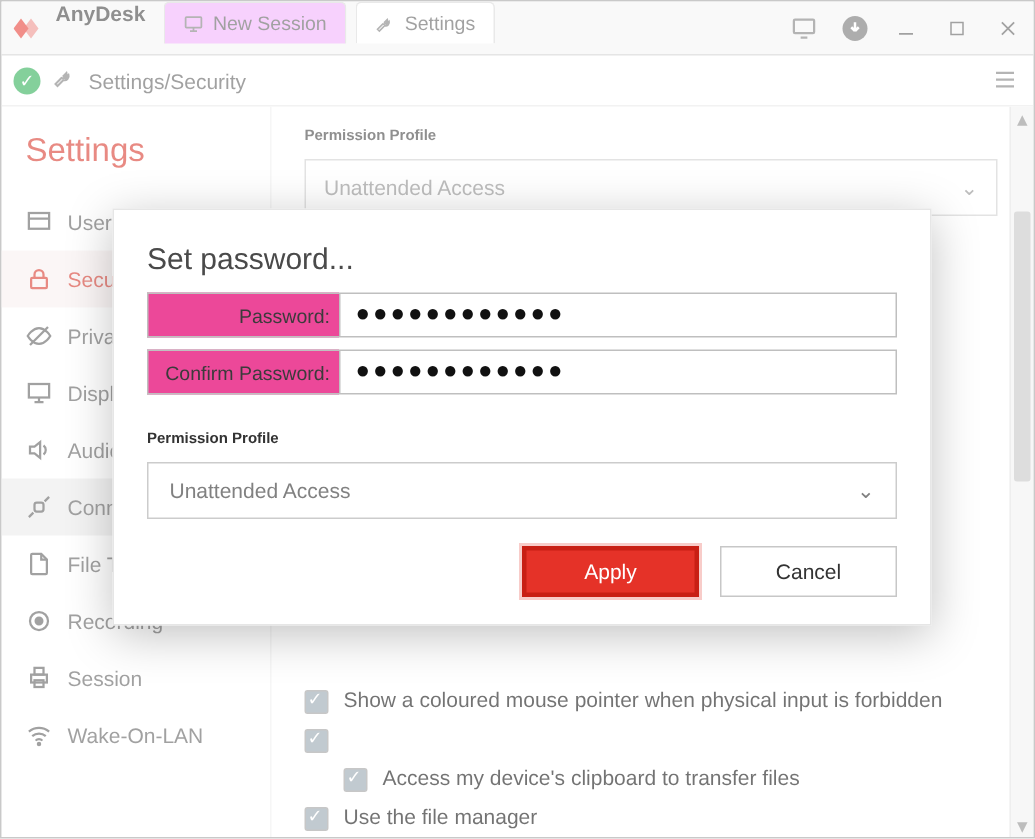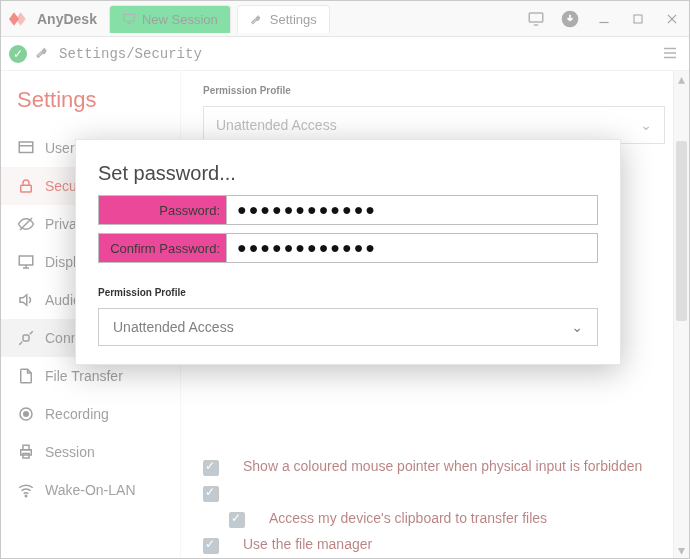--- a/index.html
+++ b/index.html
@@ -1,52 +1,52 @@
 <!DOCTYPE html>
 <html><head>
 <meta charset="utf-8">
 <style>
   * { box-sizing: border-box; margin: 0; padding: 0; }
   body { font-family: "Segoe UI", Arial, sans-serif; font-size: 14px; width: 690px; height: 559px; position: relative; overflow: hidden; background: #fff; border: 1px solid #c9c9c9; }
 
   
-  .titlebar { height: 36px; background: #f5f5f5; display: flex; align-items: center; border-bottom: 1px solid #d0d0d0; }
+  .titlebar { height: 36px; background: #f5f5f5; display: flex; border-bottom: 1px solid #d0d0d0; }
   .logo { display:flex; align-items:center; padding: 0 8px 0 8px; }
   .logo svg { width: 20px; height: 20px; }
   .app-name { font-weight: 600; font-size: 14px; color: #333; margin-right: 6px; }
-  .tab { display:flex; align-items:center; height:28px; padding:0 12px; margin-left:6px; border:1px solid #d8d8d8; border-bottom:none; background:#22c55e; border-radius: 4px 4px 0 0; color:#555; font-size:13px; gap:6px;}
+  .tab { display:flex; align-items:center; height:28px; padding:0 12px; margin-left:6px; border:1px solid #d8d8d8; border-bottom:none; background:#f0abfc; border-radius: 4px 4px 0 0; color:#555; font-size:13px; gap:6px;}
   .tab.active { background: #fff; }
   .tab .t-icon { width:14px; height:14px; display:inline-block; }
   .title-spacer { flex:1; }
   .title-btn { width: 34px; height: 36px; display:flex; align-items:center; justify-content:center; color:#666; }
   .title-btn.badge svg circle { fill:#6b6b6b; }
 
   
   .crumbs { height: 34px; display:flex; align-items:center; padding: 0 8px; border-bottom:1px solid #e7e7e7; gap:8px; }
   .check { width:18px;height:18px;border-radius:50%;background:#1fa94a;display:flex;align-items:center;justify-content:center;color:#fff;font-size:12px;}
-  .crumb-text { color:#555; font-size:14px;font-family:Liberation Mono, monospace; }
+  .crumb-text { color:#555; font-size:14px; }
   .crumb-spacer{flex:1;}
   .hamburger{width:20px;height:20px;color:#777;}
 
   
   .main { display:flex; height: calc(100% - 70px); }
   .sidebar { width: 180px; border-right:1px solid #eee; padding-top:8px;}
   .sidebar-title { font-size:22px; color:#d52b1e; padding:8px 16px 16px; font-weight:400;}
   .sidebar-item { display:flex; align-items:center; gap:10px; height:38px; padding:0 16px; color:#555; font-size:14px; cursor:pointer;}
   .sidebar-item.active { color:#d52b1e; background:#f7efef;}
   .sidebar-item.highlight { background:#eaeaea;}
   .side-icon { width:18px; height:18px; flex-shrink:0; color:inherit;}
 
   .content { flex:1; position:relative; padding: 14px 24px 14px 22px; overflow:hidden; }
   .section-title { font-weight:600; font-size:10px; color:#333; margin-bottom:10px;}
   .big-select { width:100%; height:38px; border:1px solid #ccc; display:flex; align-items:center; padding:0 12px; color:#888; justify-content:space-between; }
   .big-select .chev { color:#888; }
 
   .perm-list { margin-top: 310px; }
-  .perm-row { display:flex; align-items:flex-start; gap:24px; padding:4px 0; color:#7f1d1d; font-size:14px;}
+  .perm-row { display:flex; align-items:flex-start; gap:10px; padding:4px 0; color:#000000; font-size:14px;}
   .perm-row.indent { padding-left: 26px; }
   .cb { width:16px;height:16px;border:1.5px solid #9a9a9a;background:#8f9fa9; position:relative; flex-shrink:0; margin-top:2px; border-radius:2px;}
   .cb::after{content:"✓"; color:#fff; font-size:12px; position:absolute; top:-2px; left:1px;}
 
   .vscroll { position:absolute; right:0; top:0; bottom:0; width:16px; background:#f1f1f1; border-left:1px solid #e1e1e1;}
   .vscroll .thumb { position:absolute; left:2px; right:2px; top:70px; height:180px; background:#c1c1c1; border-radius:2px;}
   .vscroll .arrow { position:absolute; left:0; right:0; height:16px; display:flex;align-items:center;justify-content:center;color:#888;}
   .vscroll .arrow.up{top:0;} .vscroll .arrow.down{bottom:0;}
 
   
@@ -277,13 +277,21 @@
   </div>
 
   <div class="dlg-section">
     <div class="section-title">Permission Profile</div>
     <div class="dlg-select">
       <span>Unattended Access</span>
       <span>⌄</span>
     </div>
   </div>
 
+  <div class="dlg-buttons">
+    <div class="btn primary">
+        <span>Apply</span>
+      </div>
+    <div class="btn">
+        <span>Cancel</span>
+      </div>
+  </div>
 </div>
 
 </body></html>

